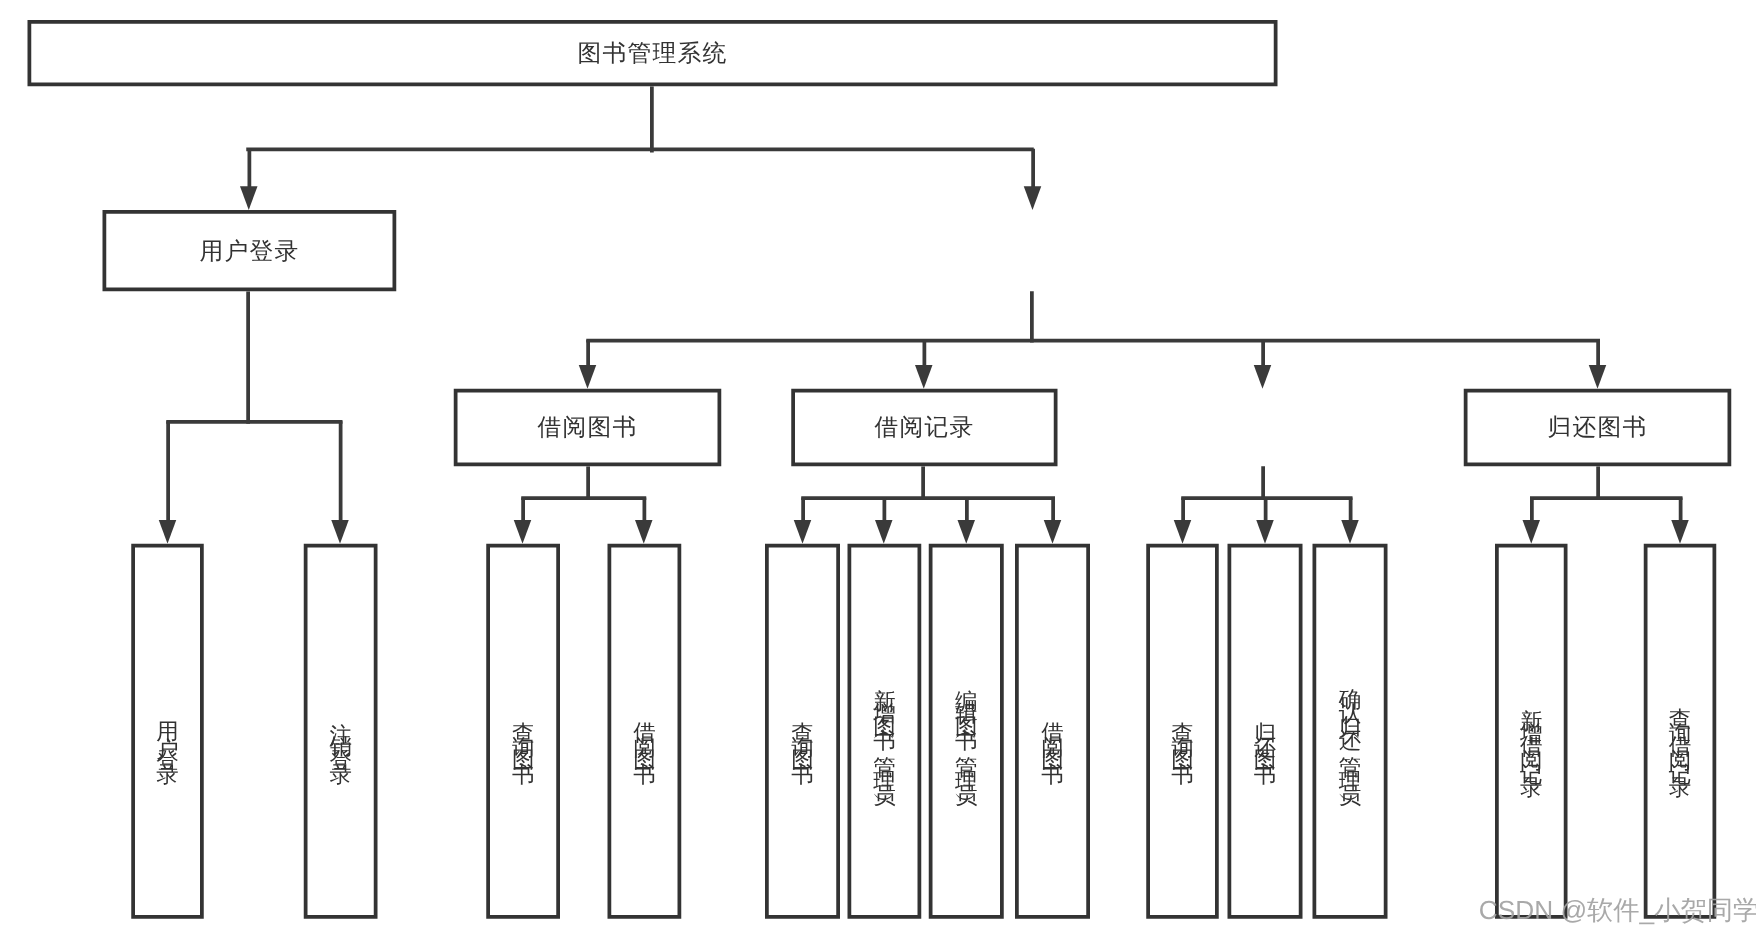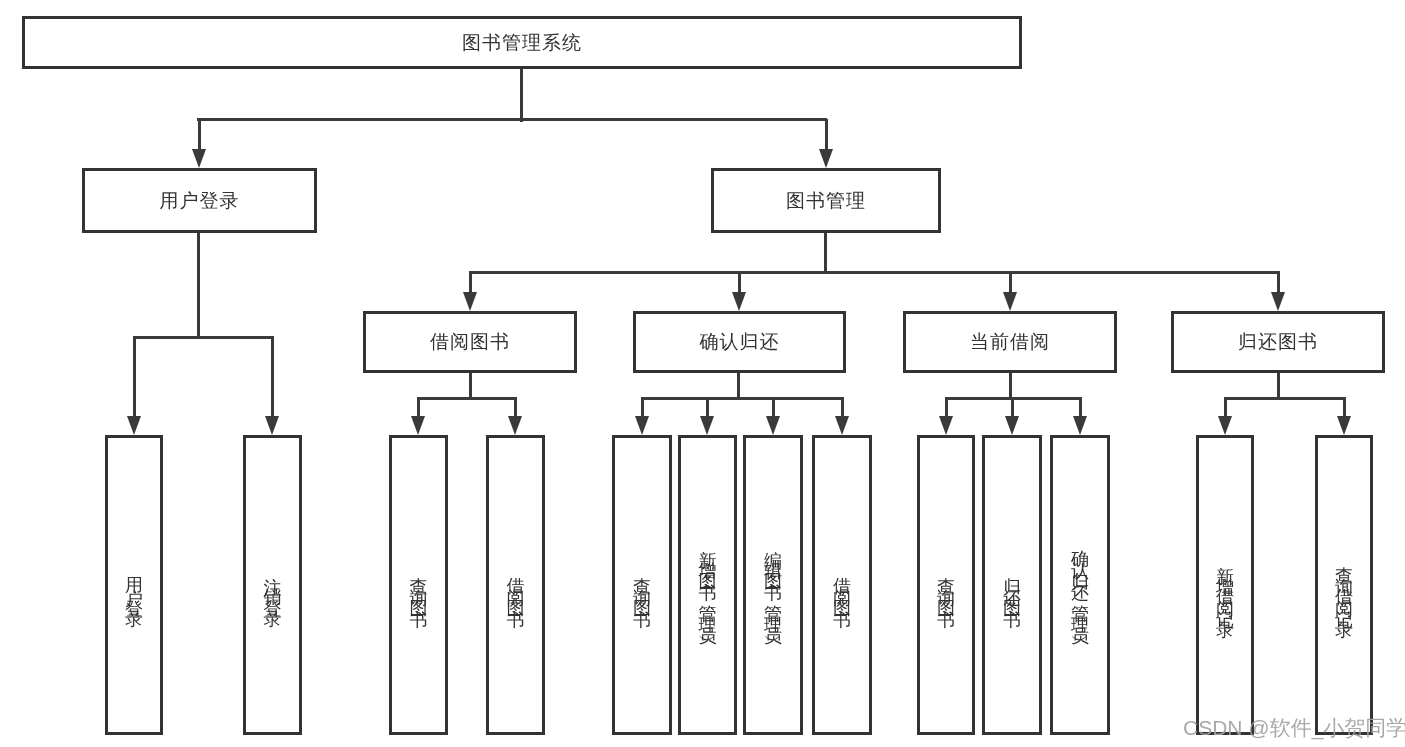--- a/index.html
+++ b/index.html
@@ -73,32 +73,26 @@
   <div class="arrow" style="left:1218px;top:398px;height:37px"></div>
   <div class="arrow" style="left:1337px;top:398px;height:37px"></div>
 
   <div class="node hnode" style="left:22px;top:16px;width:1000px;height:53px">
     <span>图书管理系统</span>
   </div>
 
   <div class="node hnode" style="left:82px;top:168px;width:235px;height:65px">
     <span>用户登录</span>
   </div>
-  <div class="node hnode" style="left:711px;top:168px;width:230px;height:65px">
-    <span>图书管理</span>
-  </div>
 
   <div class="node hnode" style="left:363px;top:311px;width:214px;height:62px">
     <span>借阅图书</span>
   </div>
   <div class="node hnode" style="left:633px;top:311px;width:213px;height:62px">
-    <span>确认归还</span>
-  </div>
-  <div class="node hnode" style="left:903px;top:311px;width:214px;height:62px">
-    <span>当前借阅</span>
+    <span>借阅记录</span>
   </div>
   <div class="node hnode" style="left:1171px;top:311px;width:214px;height:62px">
     <span>归还图书</span>
   </div>
 
   <div class="node leaf" style="left:105px;width:58px">
     <span class="vtext">用户登录</span>
   </div>
   <div class="node leaf" style="left:243px;width:59px">
     <span class="vtext">注销登录</span>

